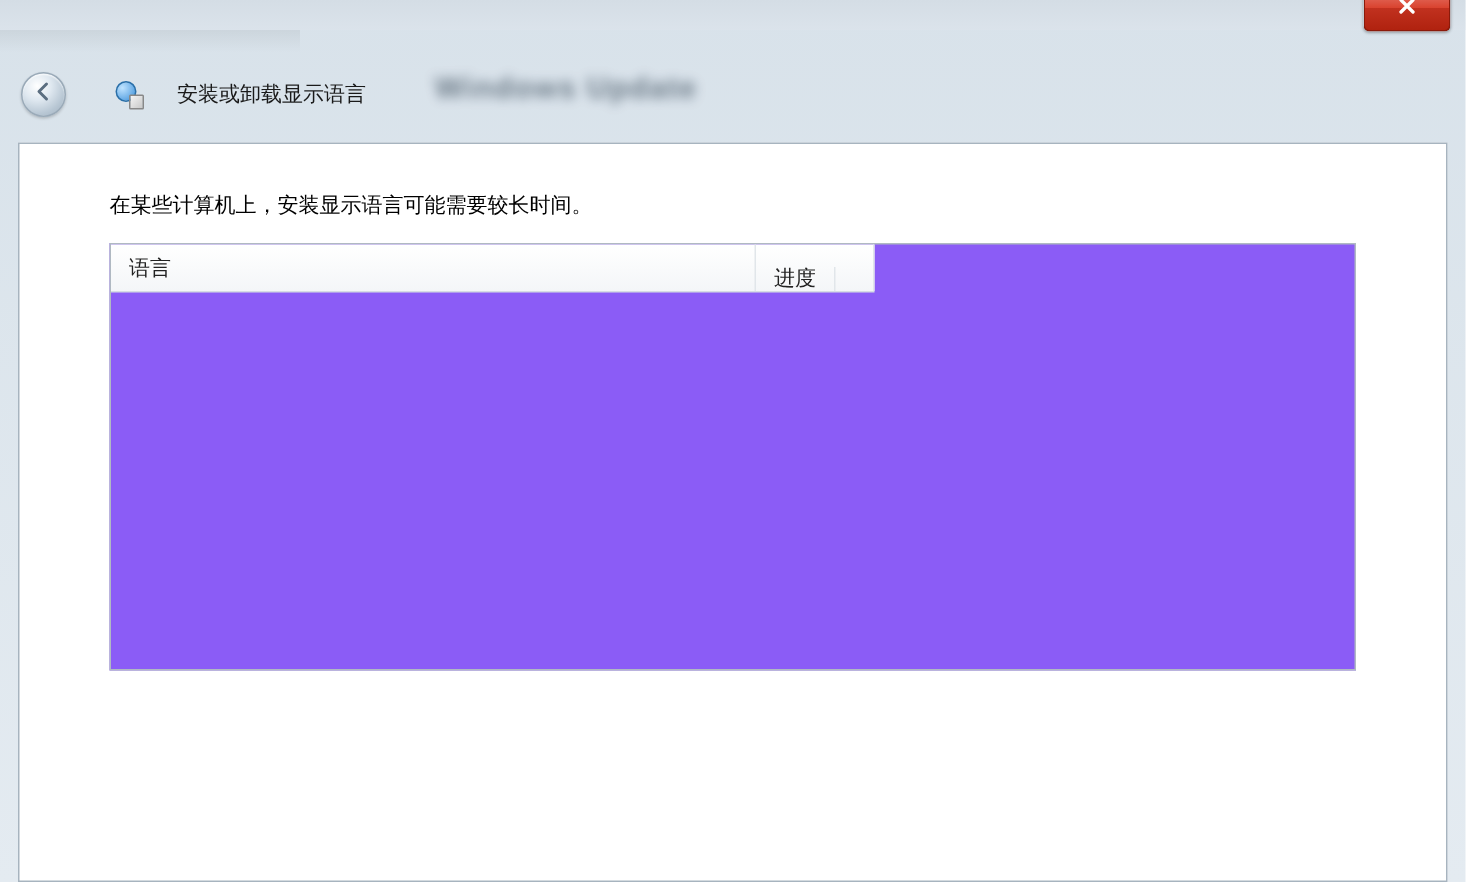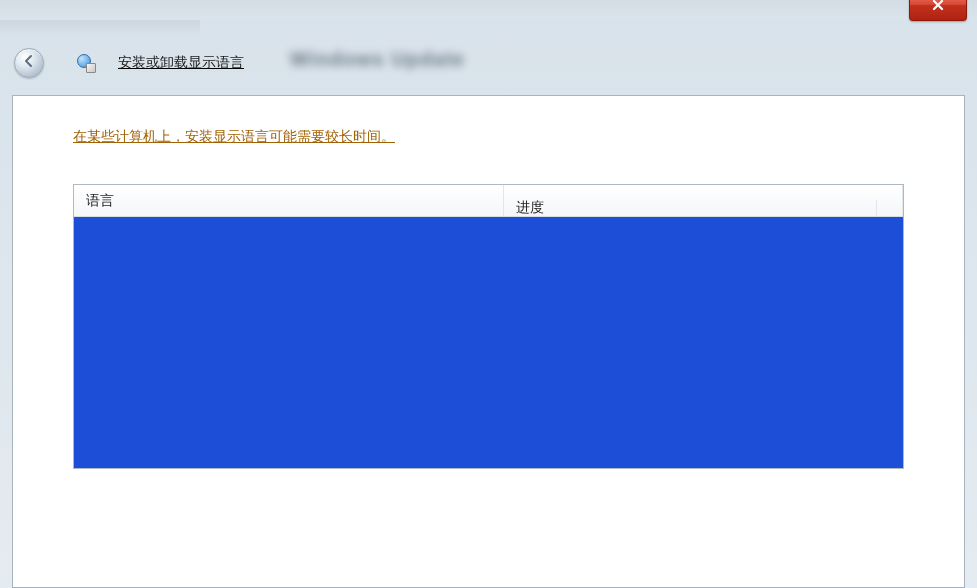--- a/index.html
+++ b/index.html
@@ -52,21 +52,20 @@
     
     .navbar {
       position: absolute;
       top: 44px;
       left: 14px;
       right: 14px;
       height: 38px;
       display: flex;
       align-items: center;
       gap: 19px;
-      text-decoration: underline;
     }
     .back-btn {
       width: 30px;
       height: 30px;
       border-radius: 50%;
       background: radial-gradient(circle at 35% 30%, #ffffff 0%, #dfe8f0 35%, #b7c6d3 70%, #9fb0bf 100%);
       border: 1px solid #9aaab8;
       box-shadow: 0 1px 2px rgba(0,0,0,0.2), inset 0 1px 1px rgba(255,255,255,0.7);
       display: flex;
       align-items: center;
@@ -131,35 +130,34 @@
 
     .heading {
       font-size: 19px;
       color: #003399;
       font-weight: normal;
       margin-bottom: 48px;
     }
 
     .description {
       font-size: 14px;
-      color: #a16207;
-      margin-bottom: 38px;
+      color: #000000;
+      margin-bottom: 16px;
       margin-left: 12px;
-      text-decoration: underline;
     }
 
     
     .lang-table {
       margin-left: 12px;
       margin-right: 12px;
       border: 1px solid #b0b9c2;
-      background: #1d4ed8;
+      background: #8b5cf6;
       height: 285px;
       display: flex;
-      flex-direction: column;
+      flex-direction: row;
     }
     .lang-header {
       display: flex;
       background: linear-gradient(to bottom, #ffffff, #f4f6f8);
       border-bottom: 1px solid #d6dde3;
       height: 32px;
     }
     .lang-header .col {
       padding: 6px 12px;
       font-size: 14px;

